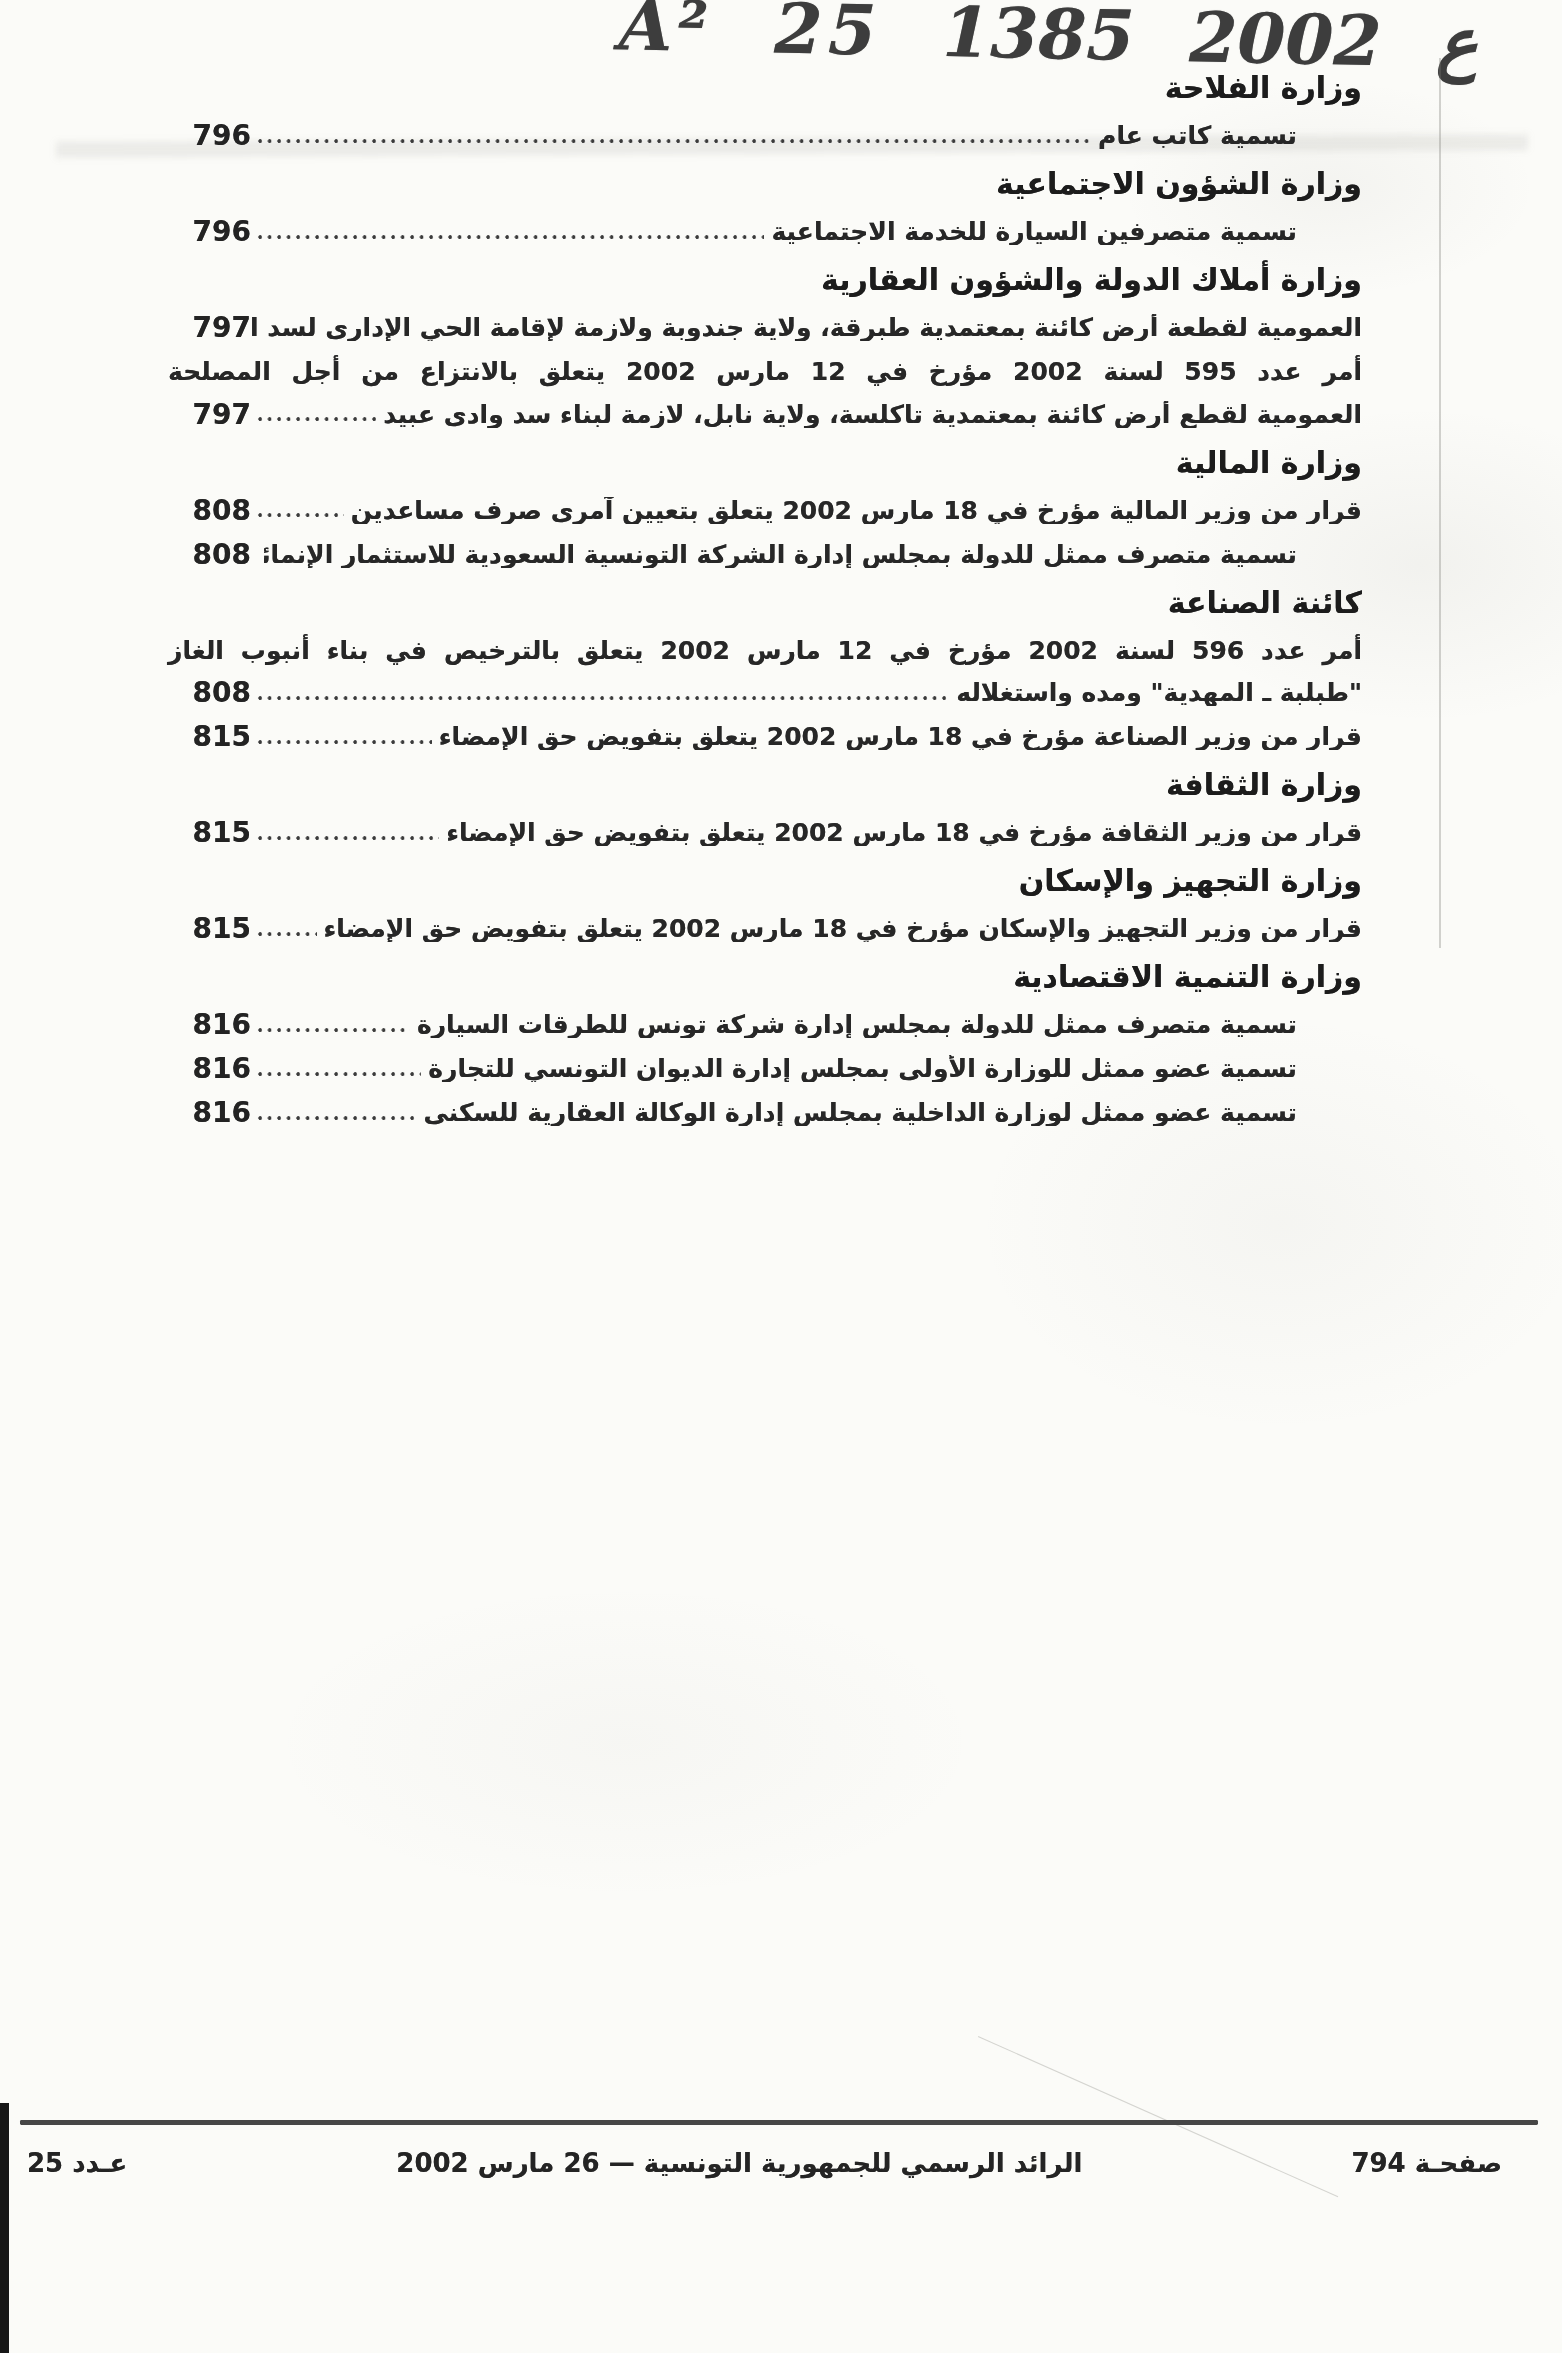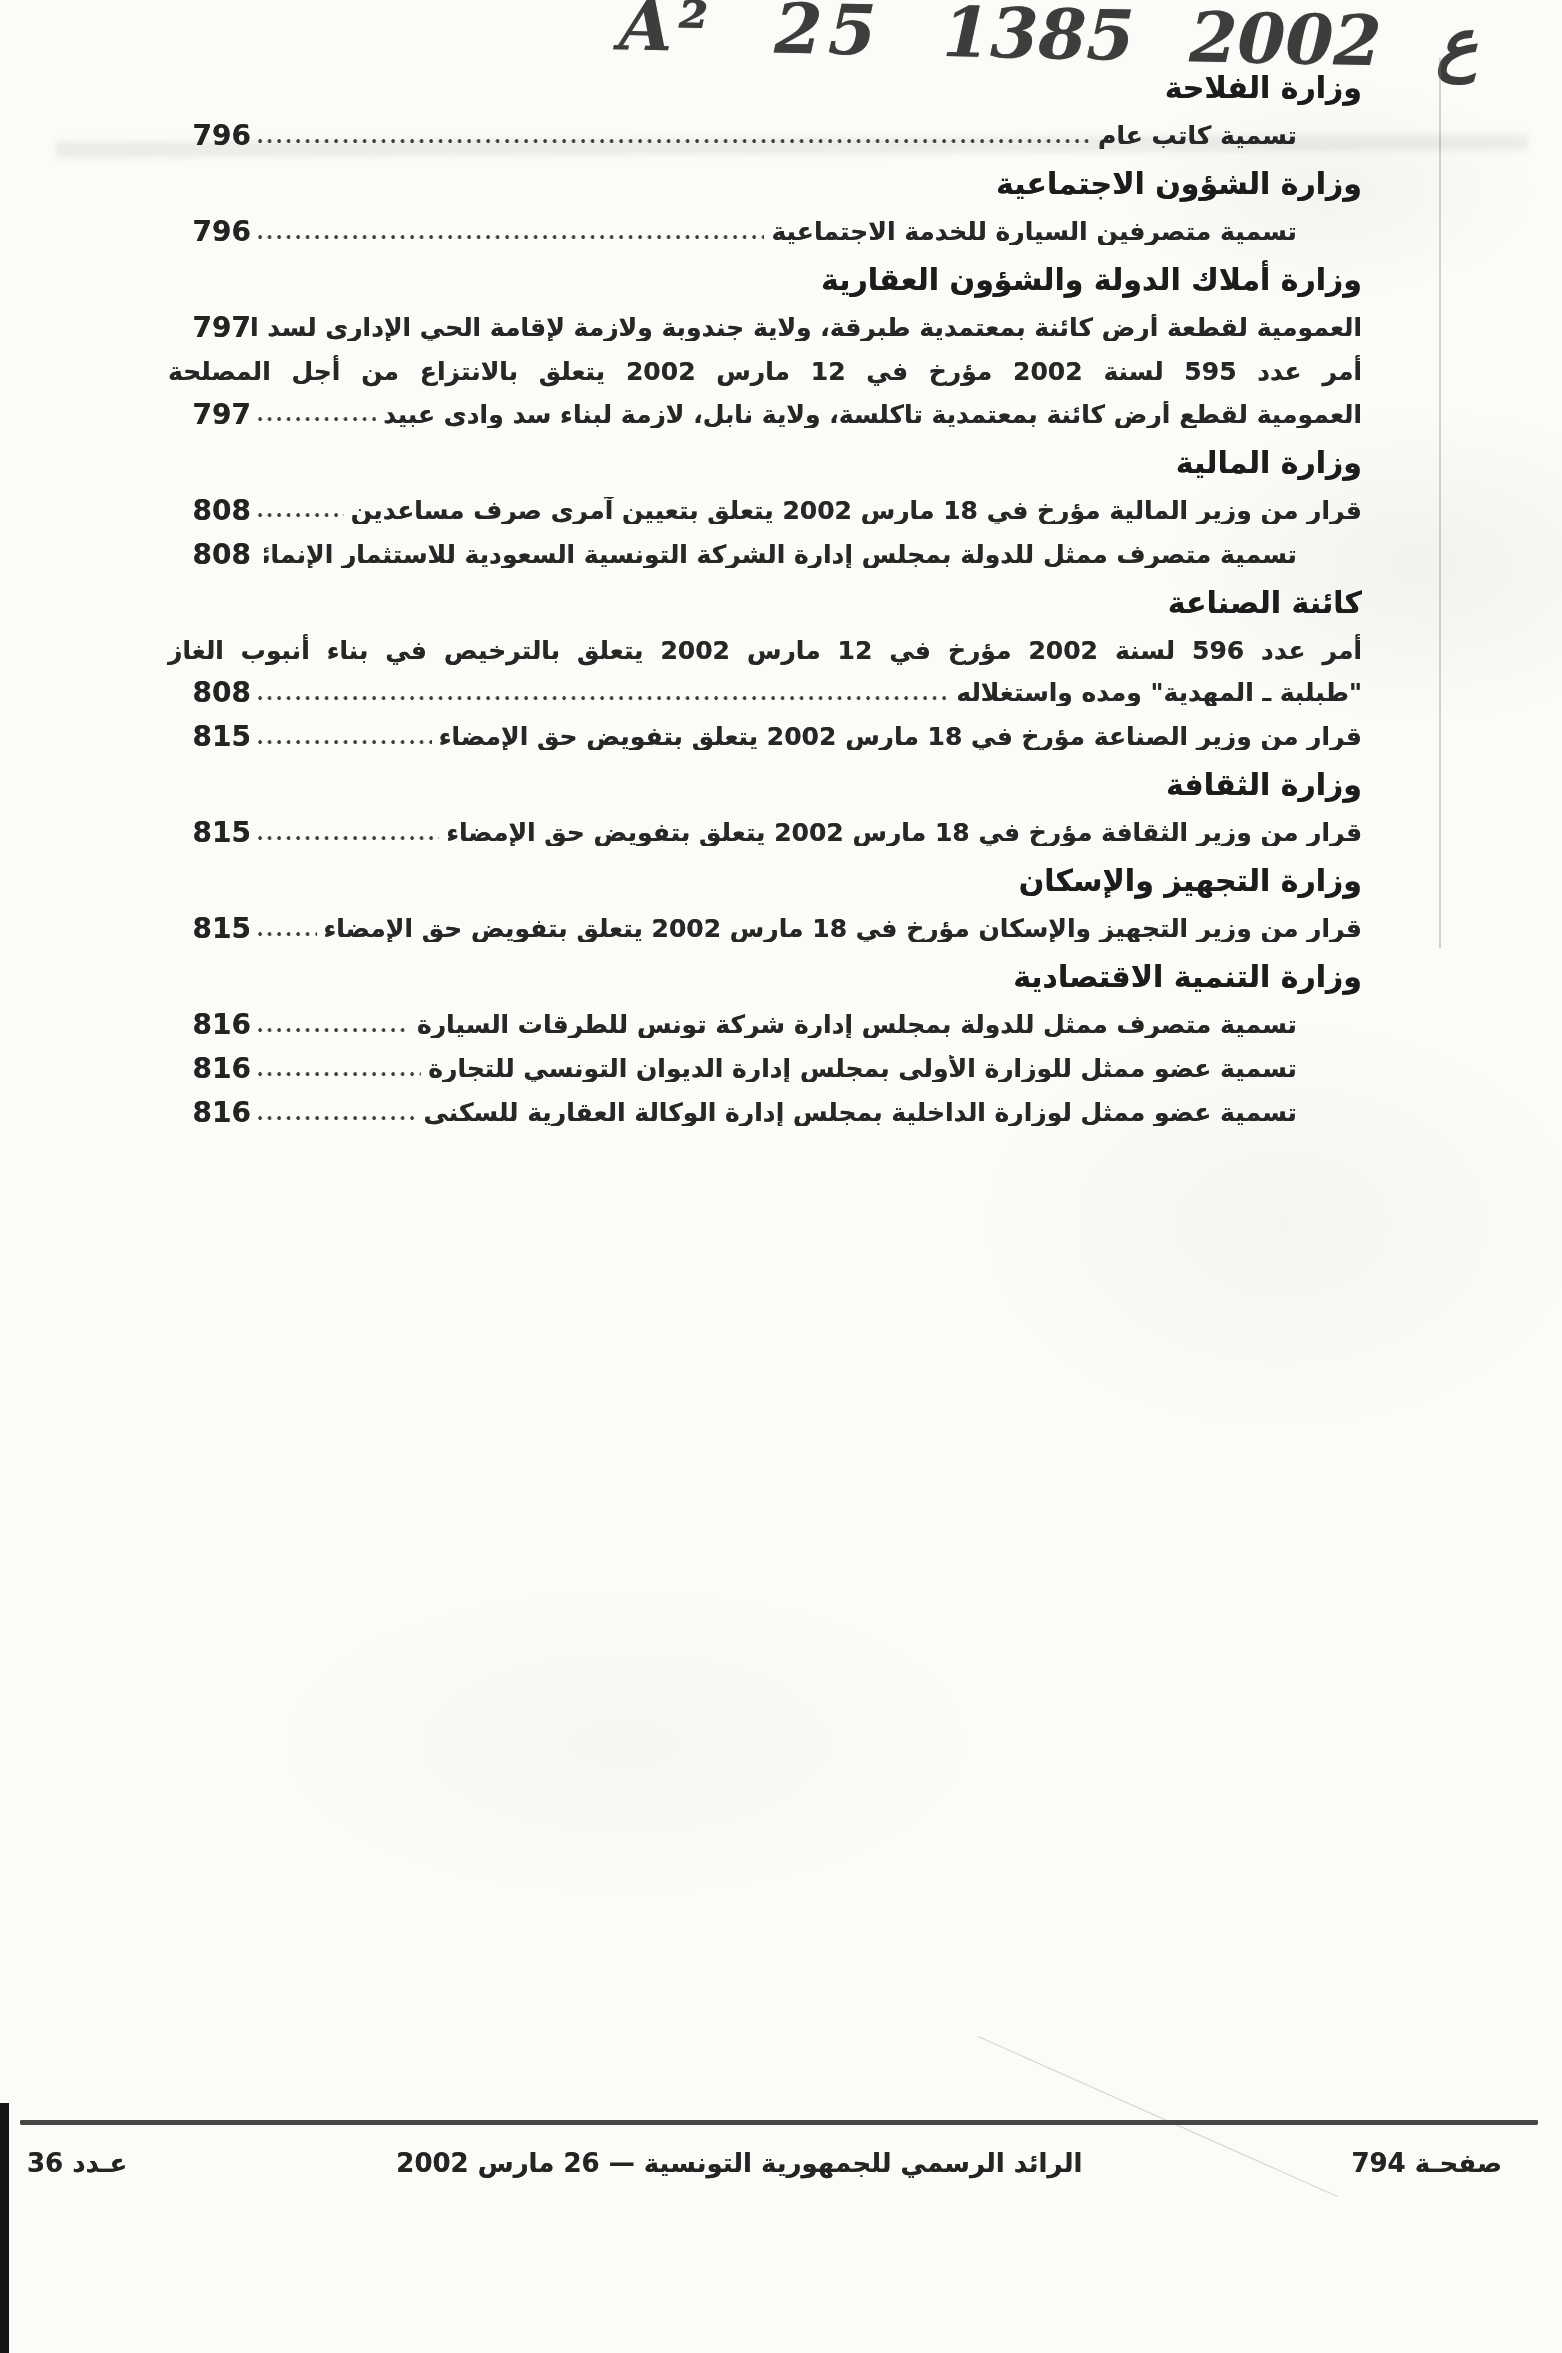--- a/index.html
+++ b/index.html
@@ -201,18 +201,18 @@
         </div>
       </div>
     </div>
 
   <div class="scratch"></div>
   <div class="footer-rule"></div>
 
   <div class="footer-row">
     <span>صفحـة 794</span>
     <span>الرائد الرسمي للجمهورية التونسية — 26 مارس 2002</span>
-    <span>عـدد 36</span>
+    <span>عـدد 25</span>
   </div>
 
   <div class="edge-left-bar"></div>
 </div>
 
 
 </body></html>

